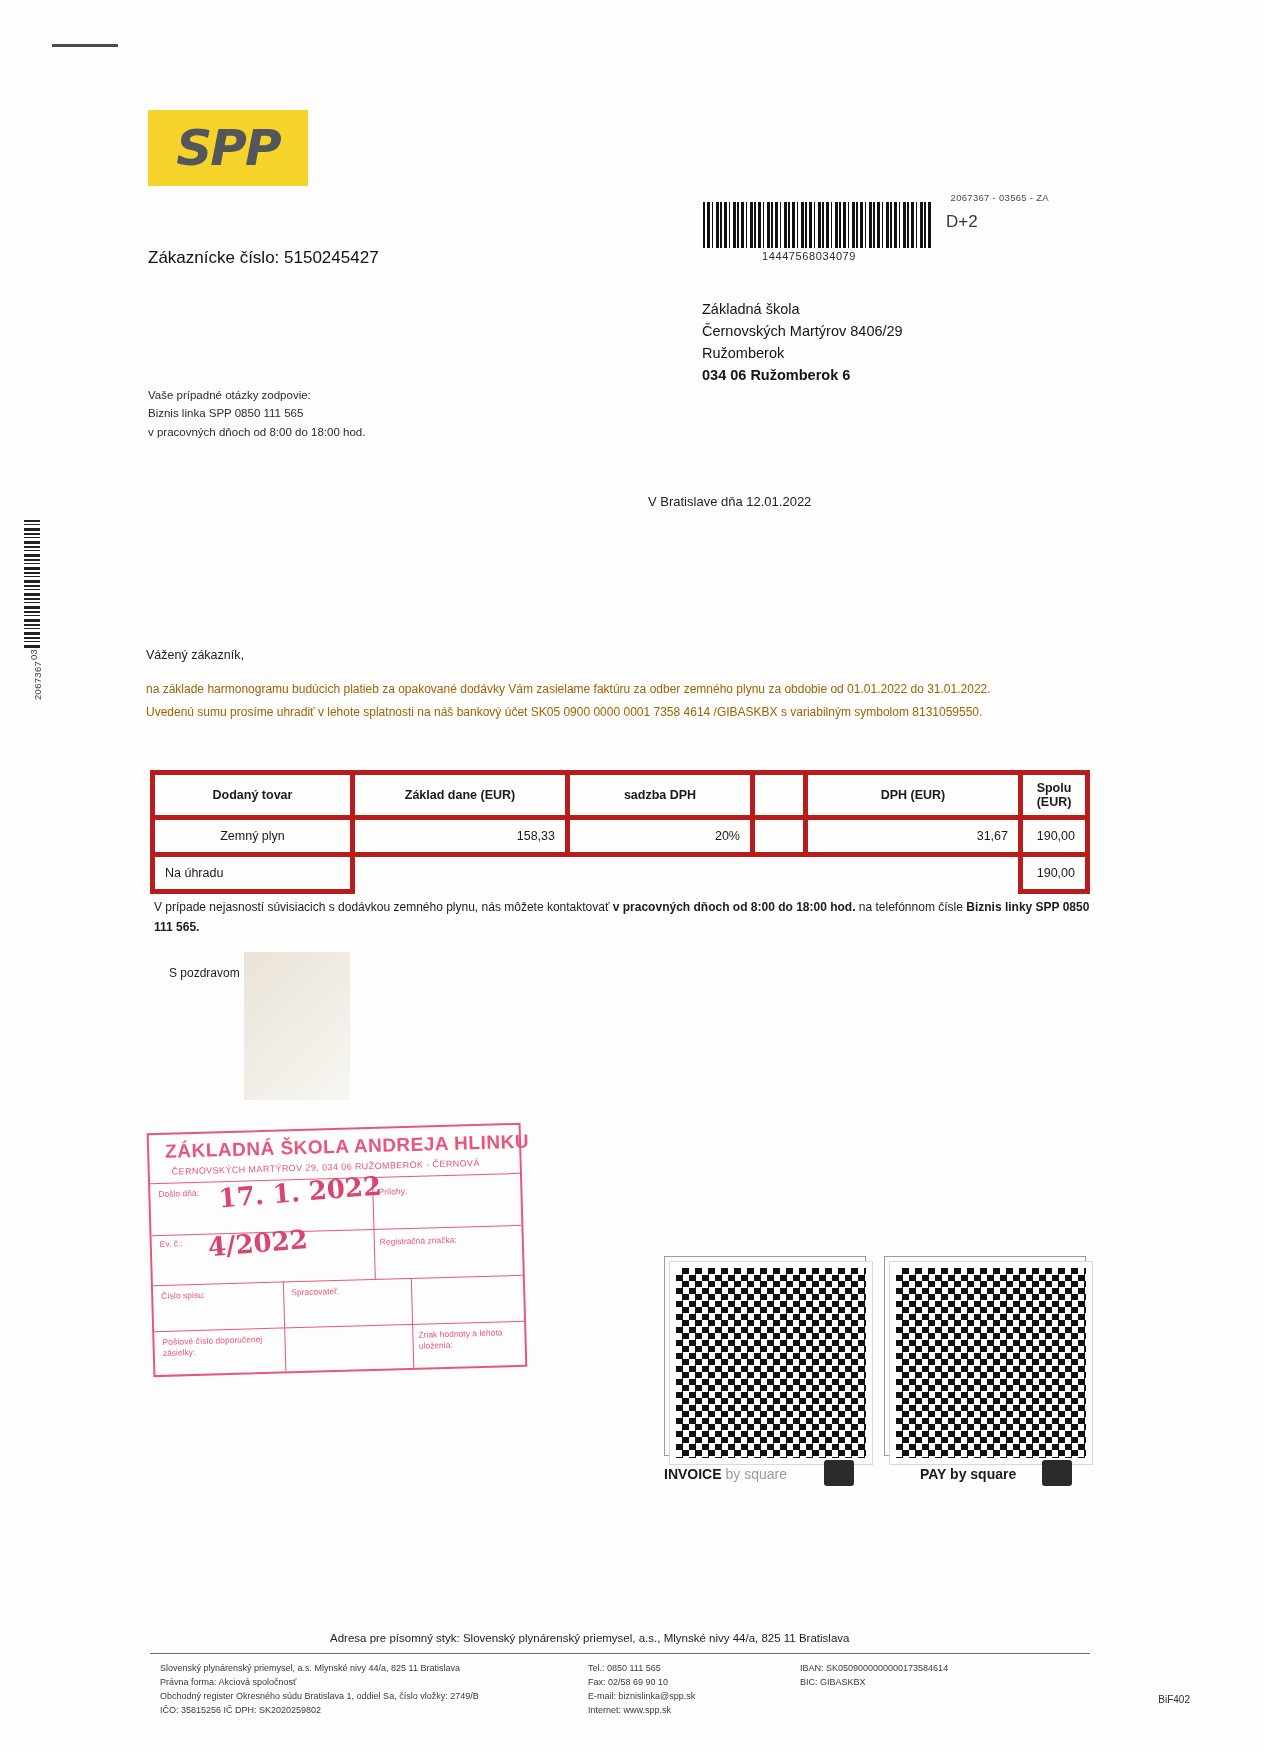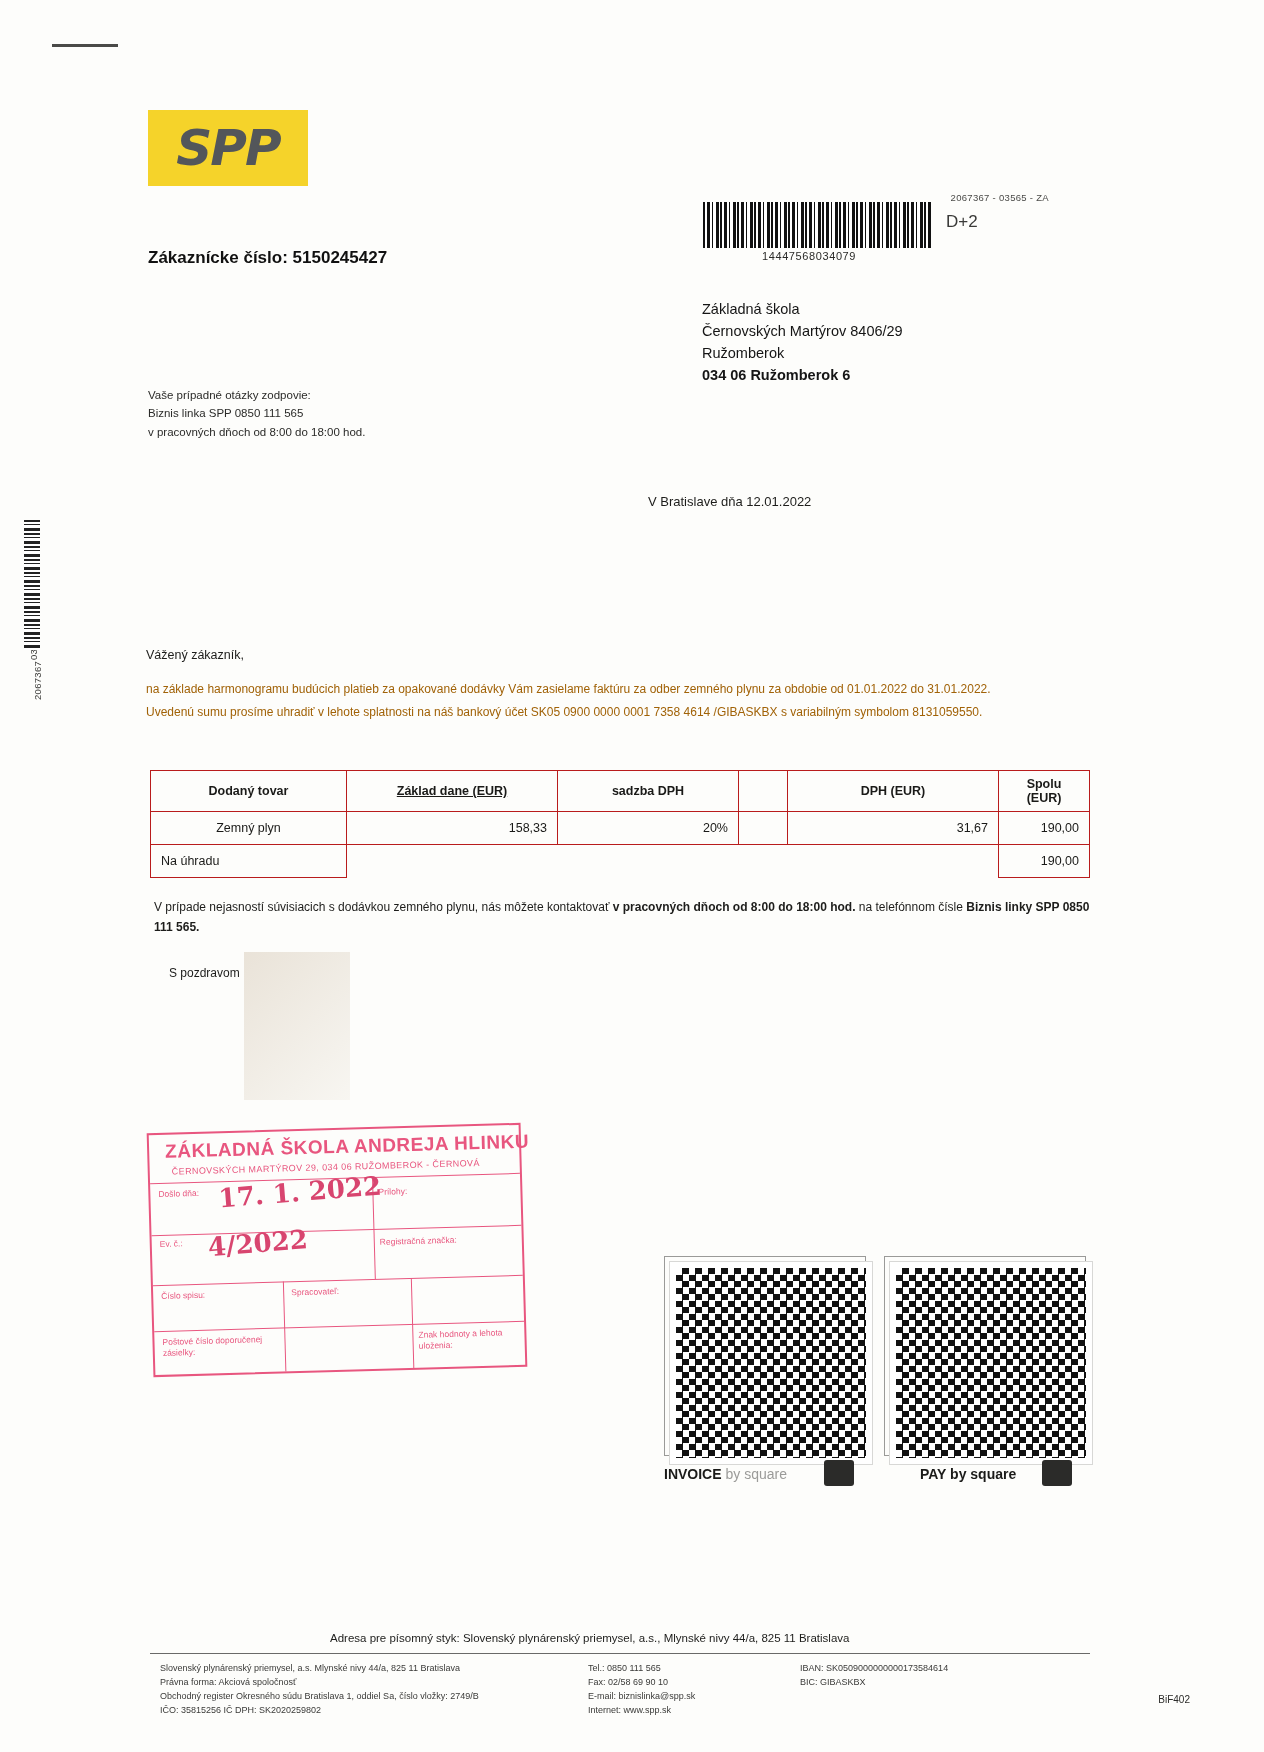--- a/index.html
+++ b/index.html
@@ -112,21 +112,21 @@
     top: 212px;
     font-size: 17px;
     color: #3a3a38;
   }
   
   .cust-no {
     position: absolute;
     left: 148px;
     top: 248px;
     font-size: 17px;
-    font-weight: bold;
+    font-weight: normal;
     color: #111;
   }
   .inv-title {
     position: absolute;
     left: 148px;
     top: 300px;
     font-size: 16.5px;
     font-weight: bold;
     color: #111;
     line-height: 1.45;
@@ -179,21 +179,21 @@
   .tbl {
     position: absolute;
     left: 150px;
     top: 770px;
     width: 940px;
     border-collapse: collapse;
     font-size: 12.5px;
     color: #1a1a18;
   }
   .tbl th, .tbl td {
-    border: 1px solid #b91c1c;
+    border: 5px solid #b91c1c;
     padding: 6px 10px;
     font-weight: normal;
   }
   .tbl thead th {
     text-align: center;
     font-weight: bold;
     height: 22px;
   }
   .tbl tbody td {
     height: 20px;
@@ -386,21 +386,21 @@
   <div class="salutation">Vážený zákazník,</div>
   <div class="para">
     <div>na základe harmonogramu budúcich platieb za opakované dodávky  Vám zasielame faktúru za odber zemného plynu za obdobie od 01.01.2022 do 31.01.2022.</div>
     <div style="margin-top:4px;">Uvedenú sumu prosíme uhradiť v lehote splatnosti na náš bankový účet SK05 0900 0000 0001 7358 4614 /GIBASKBX s variabilným symbolom 8131059550.</div>
   </div>
 
   <table class="tbl">
     <thead>
       <tr>
         <th style="width:175px;">Dodaný tovar</th>
-        <th style="width:190px;text-decoration:underline;">Základ dane (EUR)</th>
+        <th style="width:190px;">Základ dane (EUR)</th>
         <th style="width:160px;">sadzba DPH</th>
         <th style="width:28px;"></th>
         <th style="width:190px;">DPH (EUR)</th>
         <th>Spolu (EUR)</th>
       </tr>
     </thead>
     <tbody>
       <tr>
         <td class="ctr">Zemný plyn</td>
         <td class="num">158,33</td>

